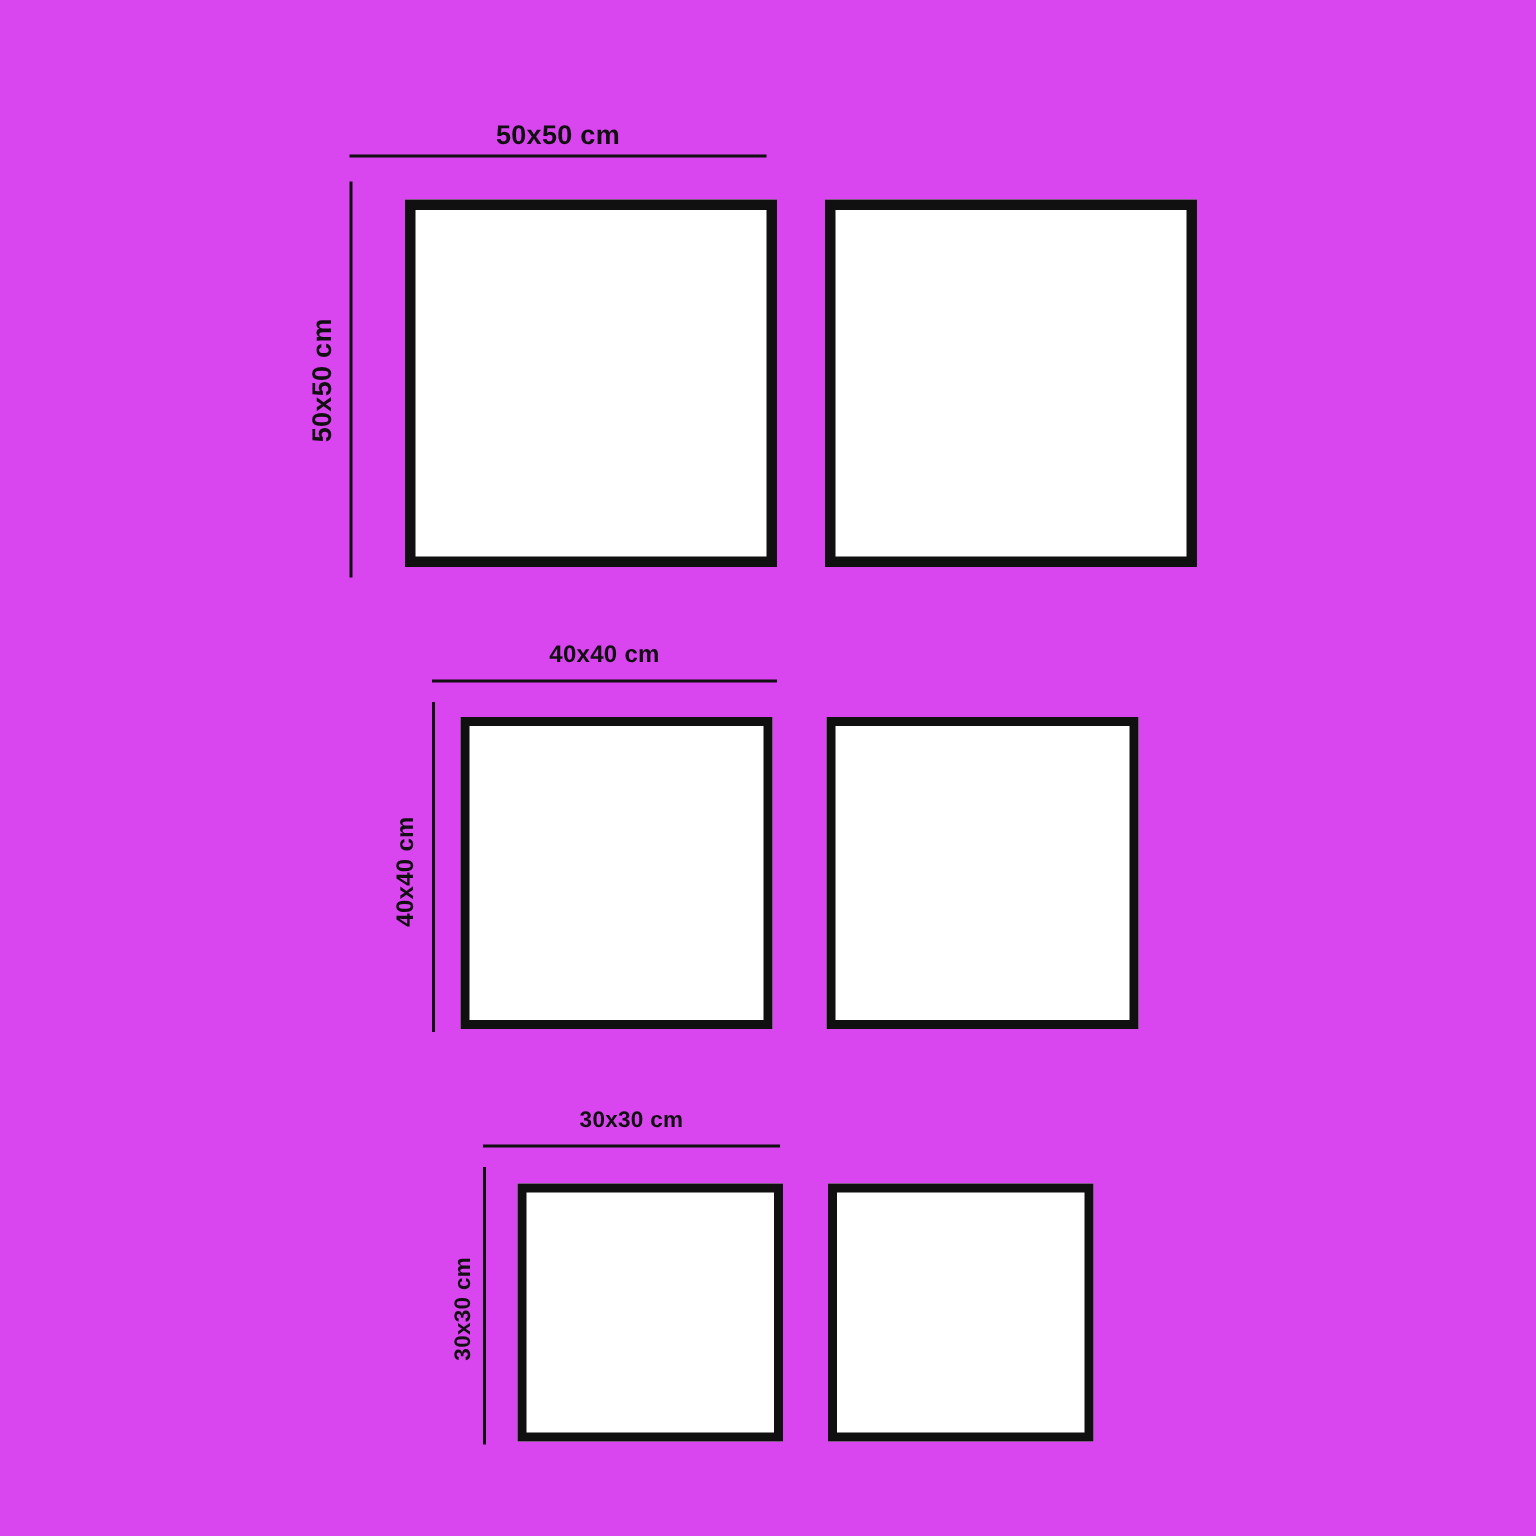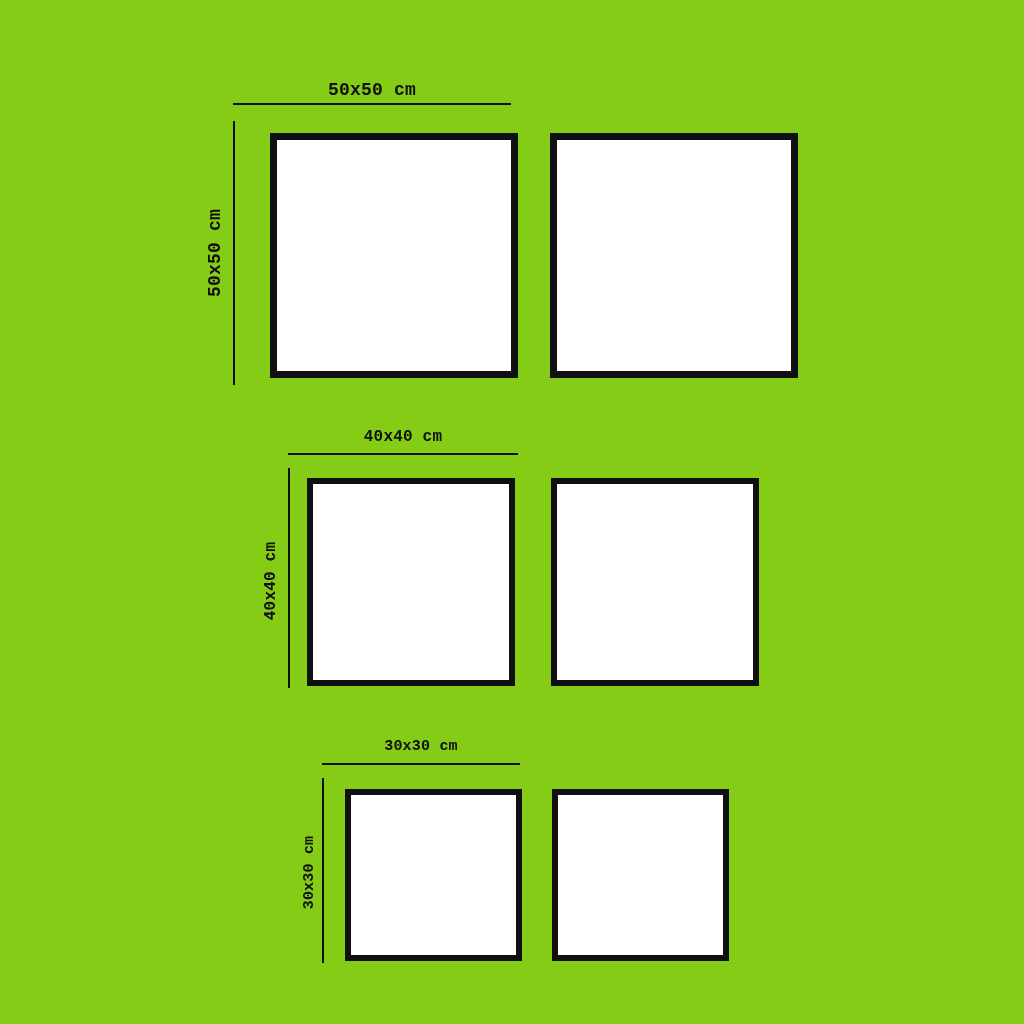--- a/index.html
+++ b/index.html
@@ -4,22 +4,22 @@
 <style>
   html, body {
     margin: 0;
     padding: 0;
     background: #ffffff;
   }
   #canvas {
     position: relative;
     width: 1024px;
     height: 1024px;
-    background: #84cc16;
-    font-family: Liberation Mono, monospace;
+    background: #d946ef;
+    font-family: Liberation Sans, sans-serif;
     overflow: hidden;
   }
 
   
   .square {
     position: absolute;
     box-sizing: border-box;
     background: #ffffff;
     border-style: solid;
     border-color: #101010;

